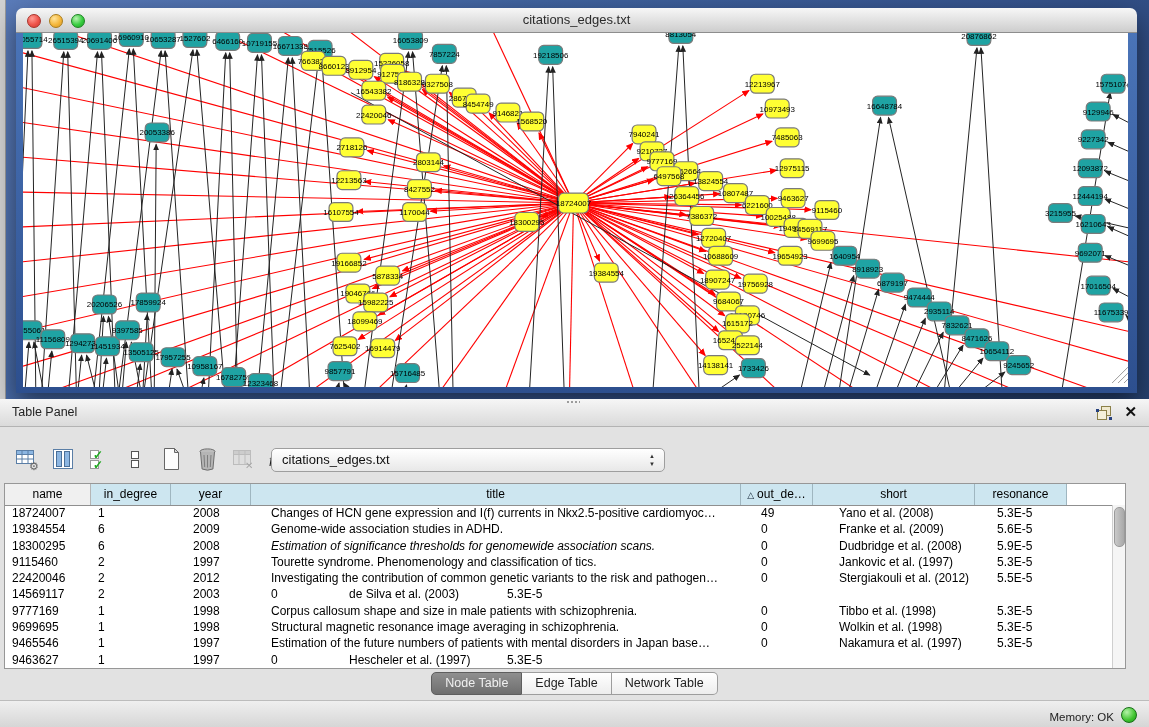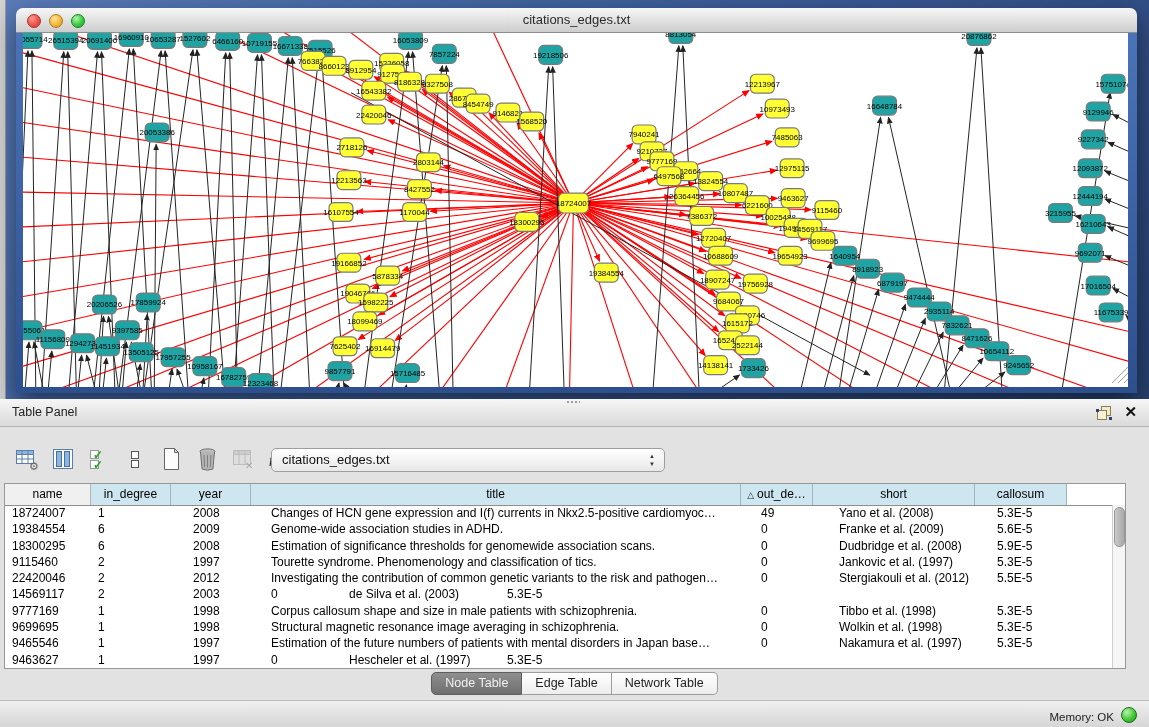--- a/index.html
+++ b/index.html
@@ -579,21 +579,21 @@
   </div>
 
   <div class="tbl">
     <div class="thead">
         <div class="th plain" style="width: 86px;">name</div>
         <div class="th" style="width: 80px;">in_degree</div>
         <div class="th" style="width: 80px;">year</div>
         <div class="th" style="width: 490px;">title</div>
         <div class="th" style="width: 72px;"><span class="sort">△</span>out_de…</div>
         <div class="th" style="width: 162px;">short</div>
-        <div class="th" style="width: 92px;">callosum</div>
+        <div class="th" style="width: 92px;">resonance</div>
       </div>
     <div class="tbody">
         <div class="tr">
           <div class="td" style="width: 86px; padding-left: 7px;">18724007</div>
           <div class="td" style="width: 95px; padding-left: 7px;">1</div>
           <div class="td" style="width: 80px; padding-left: 7px;">2008</div>
           <div class="td" style="width: 490px; padding-left: 5px;">Changes of HCN gene expression and I(f) currents in Nkx2.5-positive cardiomyoc…</div>
           <div class="td" style="width: 72px; padding-left: 5px;">49</div>
           <div class="td" style="width: 162px; padding-left: 11px;">Yano et al. (2008)</div>
           <div class="td" style="width: 92px; padding-left: 7px;">5.3E-5</div>
@@ -604,21 +604,21 @@
           <div class="td" style="width: 80px; padding-left: 7px;">2009</div>
           <div class="td" style="width: 490px; padding-left: 5px;">Genome-wide association studies in ADHD.</div>
           <div class="td" style="width: 72px; padding-left: 5px;">0</div>
           <div class="td" style="width: 162px; padding-left: 11px;">Franke et al. (2009)</div>
           <div class="td" style="width: 92px; padding-left: 7px;">5.6E-5</div>
         </div>
         <div class="tr">
           <div class="td" style="width: 86px; padding-left: 7px;">18300295</div>
           <div class="td" style="width: 95px; padding-left: 7px;">6</div>
           <div class="td" style="width: 80px; padding-left: 7px;">2008</div>
-          <div class="td" style="width: 490px; padding-left: 5px;">Estimation of significance thresholds for genomewide association scans.</div>
+          <div class="td" style="width: 490px; padding-left: 5px; font-style: italic;">Estimation of significance thresholds for genomewide association scans.</div>
           <div class="td" style="width: 72px; padding-left: 5px;">0</div>
           <div class="td" style="width: 162px; padding-left: 11px;">Dudbridge et al. (2008)</div>
           <div class="td" style="width: 92px; padding-left: 7px;">5.9E-5</div>
         </div>
         <div class="tr">
           <div class="td" style="width: 86px; padding-left: 7px;">9115460</div>
           <div class="td" style="width: 95px; padding-left: 7px;">2</div>
           <div class="td" style="width: 80px; padding-left: 7px;">1997</div>
           <div class="td" style="width: 490px; padding-left: 5px;">Tourette syndrome. Phenomenology and classification of tics.</div>
           <div class="td" style="width: 72px; padding-left: 5px;">0</div>

